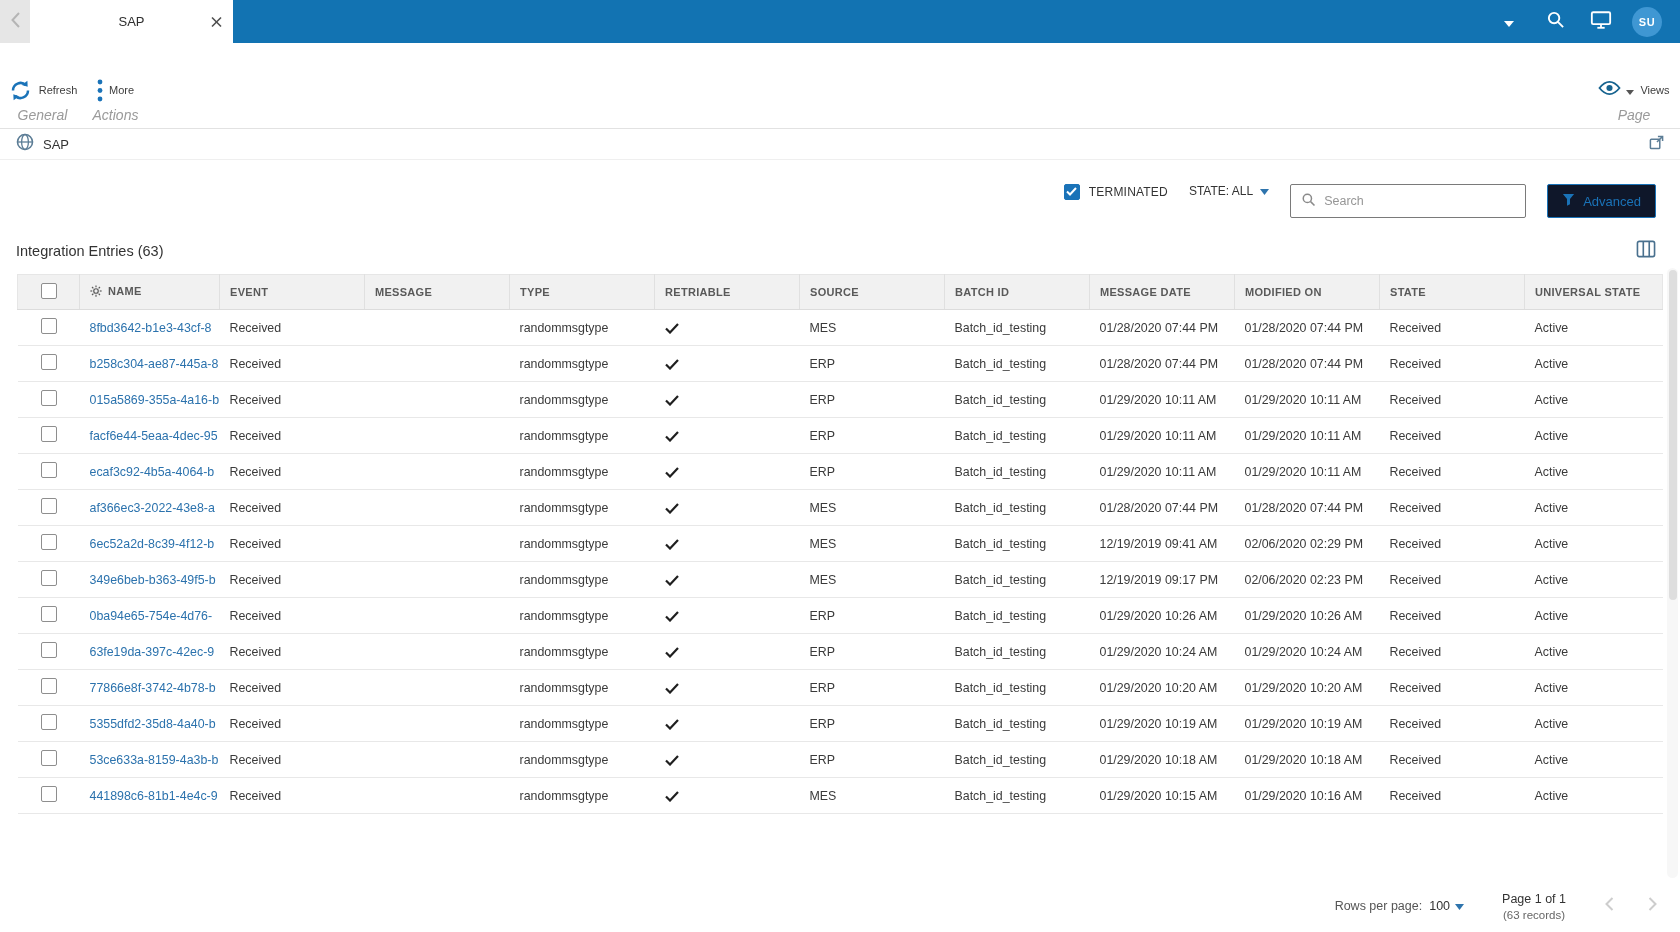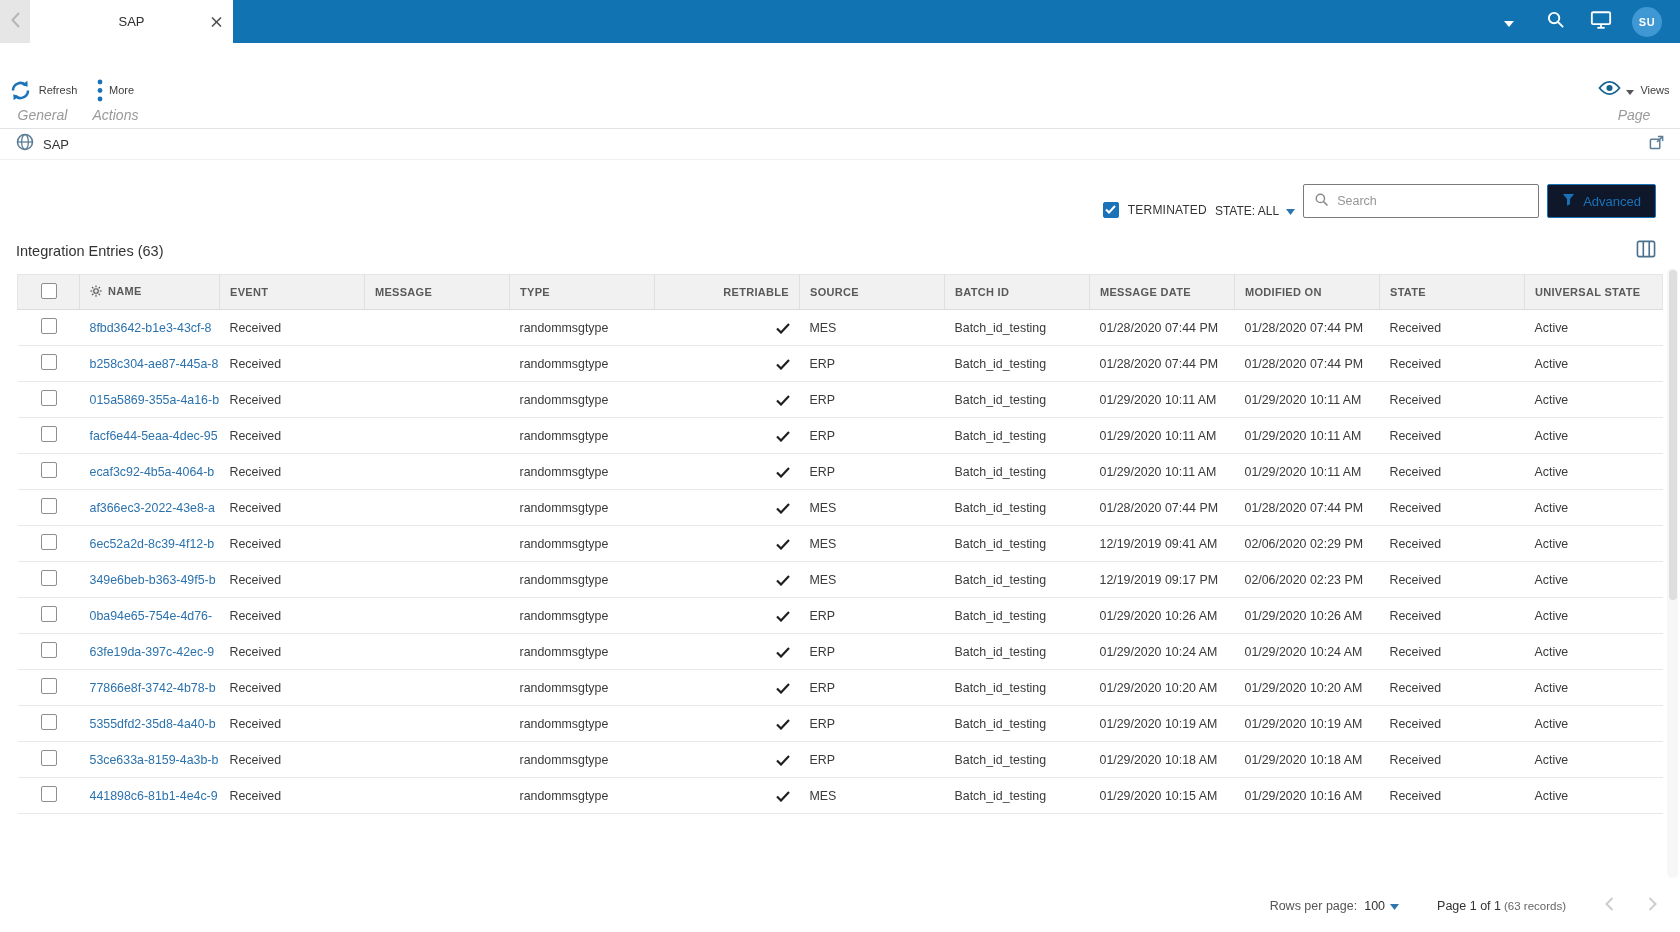--- a/index.html
+++ b/index.html
@@ -28,21 +28,21 @@
   .rcaption { position: absolute; bottom: 5px; left: 0; right: 0; text-align: center; font-size: 14px; color: #9a9a9a; font-style: italic; }
   .ribbon-right { margin-left: auto; width: 92px; position: relative; display: flex; justify-content: center; }
   .views-iconrow { display: flex; align-items: center; gap: 5px; height: 26px; }
 
   
   .breadcrumb { height: 31px; display: flex; align-items: center; padding: 0 16px; background: #fff; border-bottom: 1px solid #efefef; }
   .bc-title { margin-left: 9px; font-size: 13px; color: #333; }
   .bc-right { margin-left: auto; display: flex; }
 
   
-  .filterbar { display: flex; align-items: flex-end; justify-content: flex-end; gap: 8px; padding: 24px 24px 0 0; }
+  .filterbar { display: flex; align-items: flex-start; justify-content: flex-end; gap: 21px; padding: 24px 24px 0 0; }
   .term { display: flex; align-items: center; gap: 9px; font-size: 12px; color: #333; letter-spacing: .2px; }
   .cb { width: 16px; height: 16px; border: 1px solid #8e8e8e; border-radius: 2px; background: #fff;
         display: inline-flex; align-items: center; justify-content: center; flex: none; }
   .cb.checked { background: #1a73b8; border-color: #1a73b8; }
   .state-filter { display: flex; align-items: center; gap: 7px; font-size: 12px; color: #333; }
   .searchbox { width: 236px; height: 34px; border: 1px solid #7a7a7a; border-radius: 2px; background: #fff;
                display: flex; align-items: center; gap: 8px; padding: 0 10px; }
   .searchbox input { border: none; outline: none; width: 100%; font-size: 12.5px; color: #333; font-family: inherit; background: transparent; }
   .searchbox input::placeholder { color: #969696; }
   .adv-btn { height: 34px; border: 1px solid #1a73b8; border-radius: 2px; background: #0f172a; color: #1a73b8;
@@ -55,37 +55,37 @@
 
   
   .tablewrap { margin: 0 17px; }
   table { border-collapse: collapse; table-layout: fixed; width: 100%; }
   thead th { background: #f1f1f1; height: 35px; padding: 0 10px; font-size: 11px; font-weight: bold; color: #595959;
              text-align: left; border-top: 1px solid #e6e6e6; border-bottom: 1px solid #dcdcdc; border-right: 1px solid #e0e0e0;
              white-space: nowrap; overflow: hidden; letter-spacing: .3px; }
   thead th:first-child { border-left: 1px solid #e6e6e6; text-align: center; }
   thead th:last-child { border-right: 1px solid #e6e6e6; }
   .th-name-inner { display: inline-flex; gap: 6px; }
-  .c-ret { text-align: right; }
+  .c-ret { text-align: left; }
   .group-row td { background: #e9e9e9; height: 32px; padding: 0 0 0 12px; border-bottom: 1px solid #dcdcdc;
                   font-size: 11.5px; font-weight: bold; color: #1f1f1f; }
   .gchev { display: inline-block; vertical-align: middle; margin-right: 9px; }
   .glabel { vertical-align: middle; letter-spacing: .2px; }
   .data-row td { height: 36px; padding: 0 10px; font-size: 12.4px; color: #3a3a3a; background: #fff;
                  border-bottom: 1px solid #e8e8e8; white-space: nowrap; overflow: hidden; }
   .data-row td.c-cb { text-align: center; padding: 0; }
   .nlink { color: #2b72ad; text-decoration: none; cursor: pointer; }
   .tick svg { vertical-align: middle; }
 
   
   .footer { position: absolute; left: 0; bottom: 0; width: 100%; height: 52px; background: #fff;
             display: flex; align-items: center; justify-content: flex-end; gap: 38px; padding-right: 22px; }
   .rpp { display: flex; align-items: center; gap: 7px; font-size: 12.5px; color: #555; text-align: center; }
   .rpp-value { color: #333; display: inline-flex; align-items: center; gap: 5px; }
-  .pageinfo { display: flex; flex-direction: row; align-items: center; gap: 3px; font-size: 12.5px; color: #333; }
+  .pageinfo { display: flex; flex-direction: column; align-items: center; gap: 3px; font-size: 12.5px; color: #333; }
   .records { font-size: 11.5px; color: #666; }
   .pager { display: flex; align-items: center; gap: 34px; }
 
   
   .vscroll { position: absolute; right: 2px; top: 268px; width: 11px; height: 610px; background: #f7f7f7; border-radius: 6px; }
   .vscroll-thumb { position: absolute; top: 2px; left: 1.5px; width: 8px; height: 330px; background: #dedede; border-radius: 4px; }
 </style>
 </head>
 <body>
 

